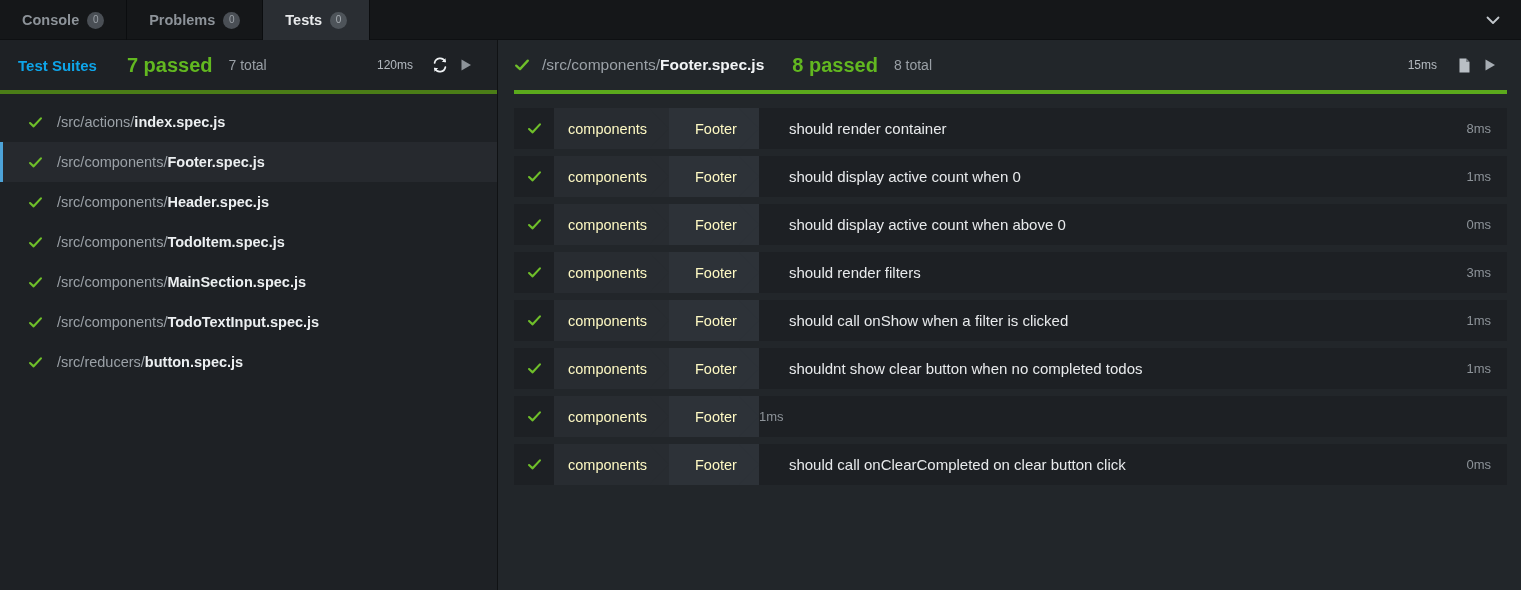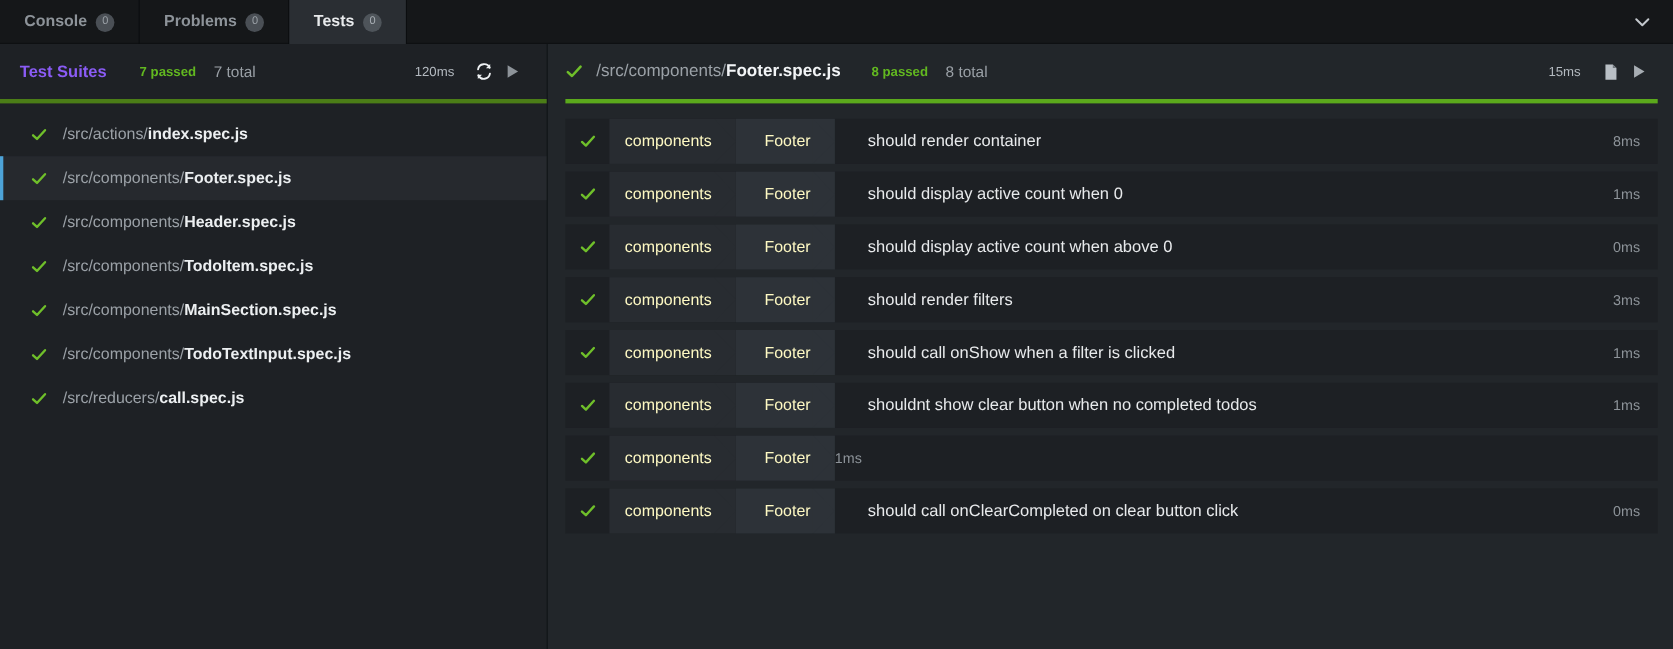--- a/index.html
+++ b/index.html
@@ -94,26 +94,26 @@
     height: 50px;
     min-height: 50px;
     display: flex;
     align-items: center;
     padding: 0 18px 0 18px;
     gap: 0;
   }
   .panel-head .title {
     font-size: 15px;
     font-weight: bold;
-    color: #8b5cf6;
+    color: #0ea5e9;
     margin-right: 30px;
     white-space: nowrap;
   }
   .stat-pass {
-    font-size: 12px;
+    font-size: 20px;
     font-weight: bold;
     color: #62b820;
     margin-right: 16px;
     white-space: nowrap;
   }
   .stat-total {
     font-size: 14px;
     color: #9aa0a6;
     white-space: nowrap;
   }
@@ -406,21 +406,21 @@
               </svg>
             </span>
             <span class="suite-path"><span>/src/components/</span><span class="fname">TodoTextInput.spec.js</span></span>
           </div>
           <div class="suite-row">
             <span class="check">
               <svg width="15" height="15" viewBox="0 0 16 16">
                 <path d="M2.2 8.6 L6.0 12.1 L13.8 3.6" fill="none" stroke="#6fbf2a" stroke-width="2.3" stroke-linecap="round" stroke-linejoin="round"></path>
               </svg>
             </span>
-            <span class="suite-path"><span>/src/reducers/</span><span class="fname">call.spec.js</span></span>
+            <span class="suite-path"><span>/src/reducers/</span><span class="fname">button.spec.js</span></span>
           </div>
         </div>
     </div>
 
     <div class="right-panel">
       <div class="right-head">
         <span class="check">
           <svg width="16" height="16" viewBox="0 0 16 16">
             <path d="M2.2 8.6 L6.0 12.1 L13.8 3.6" fill="none" stroke="#6fbf2a" stroke-width="2.3" stroke-linecap="round" stroke-linejoin="round"></path>
           </svg>

